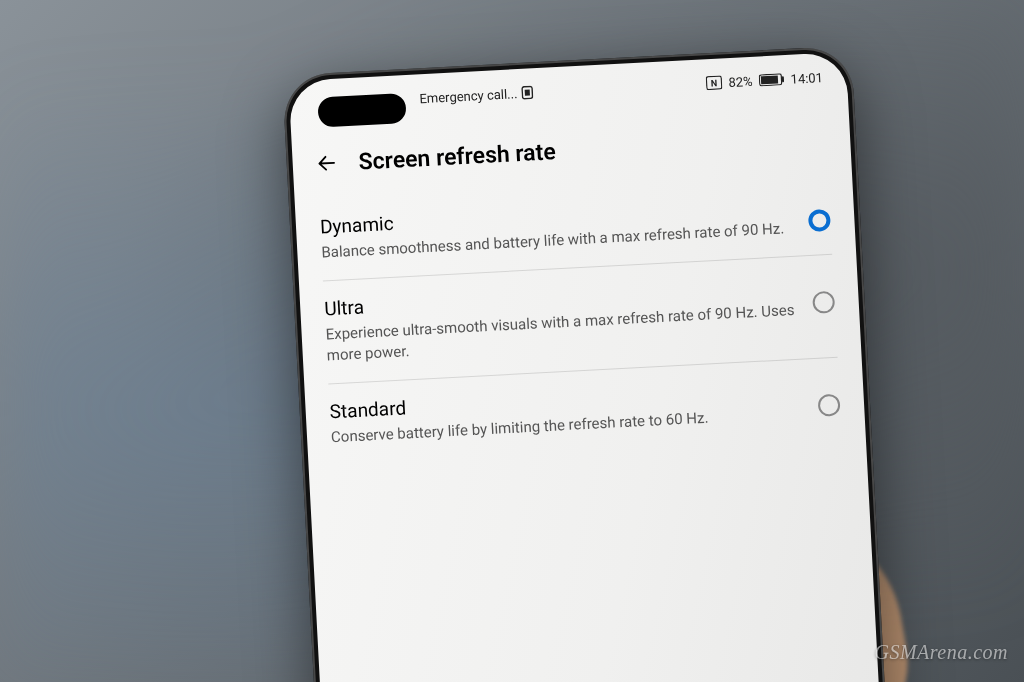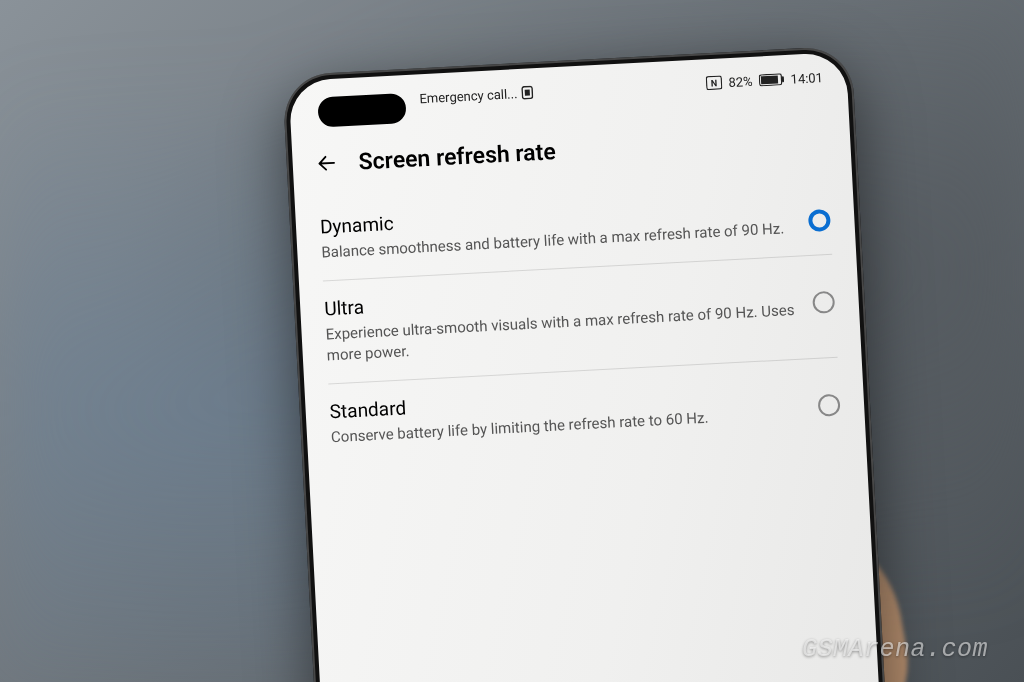--- a/index.html
+++ b/index.html
@@ -17,25 +17,25 @@
   .bg-blur {
     position: absolute;
     inset: 0;
     background: radial-gradient(ellipse at 20% 60%, rgba(100,130,160,0.4), transparent 60%),
                 radial-gradient(ellipse at 80% 40%, rgba(80,85,90,0.6), transparent 60%);
     filter: blur(30px);
   }
   .watermark {
     position: absolute;
     bottom: 18px;
-    right: 36px;
+    right: 16px;
     color: rgba(255,255,255,0.55);
-    font-size: 25px;
+    font-size: 20px;
     font-style: italic;
-    font-family: Liberation Mono, monospace;
+    font-family: Liberation Serif, serif;
     letter-spacing: 0.5px;
     text-shadow: 0 1px 3px rgba(0,0,0,0.4);
   }
   .phone {
     position: absolute;
     top: 60px;
     left: 300px;
     width: 570px;
     height: 700px;
     transform: rotate(-3deg);

